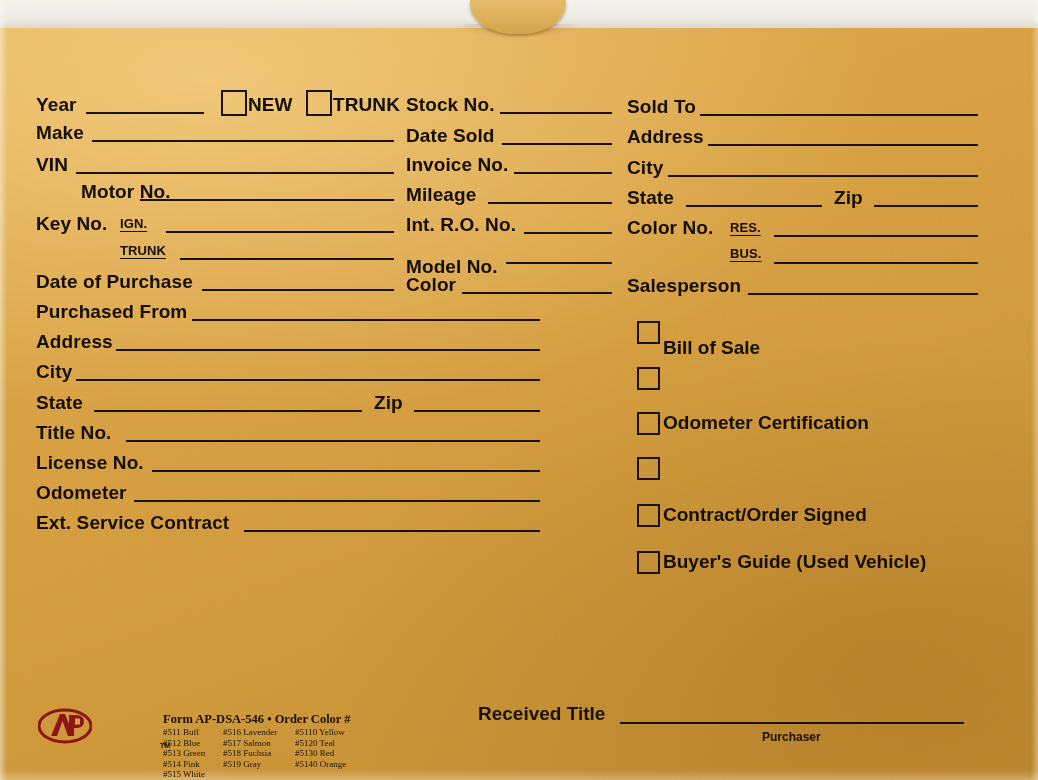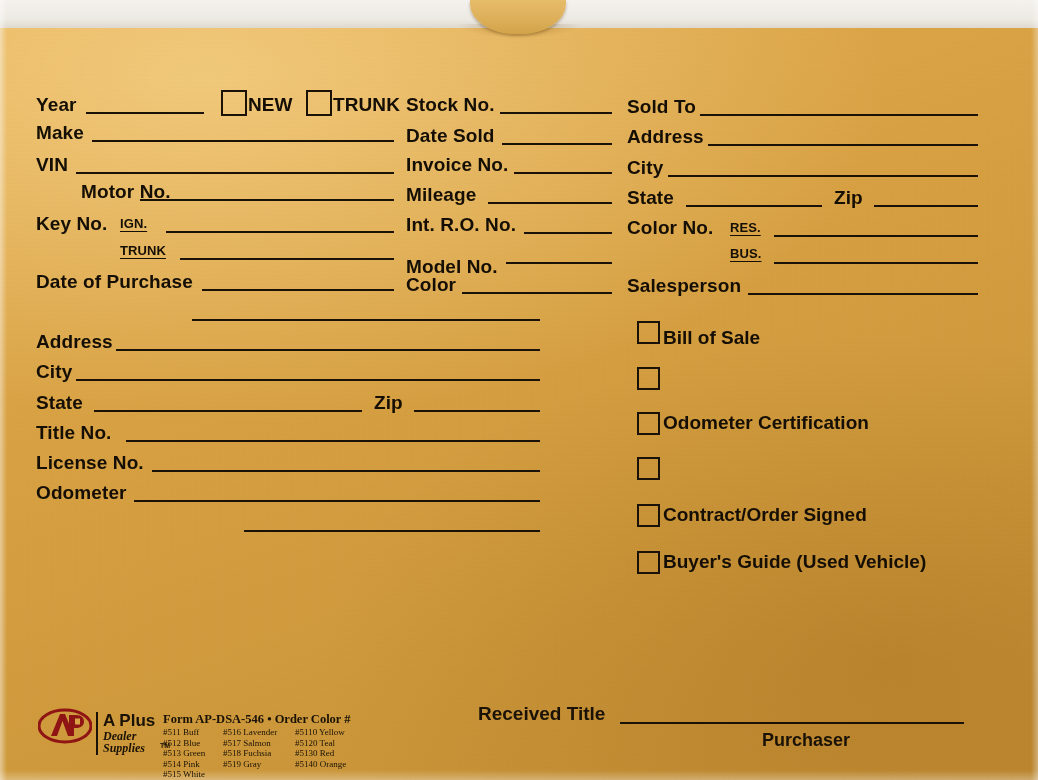--- a/index.html
+++ b/index.html
@@ -175,21 +175,21 @@
     left: 478px;
     top: 703px;
     font-weight: bold;
     font-size: 19px;
   }
   #purchaser {
     position: absolute;
     left: 762px;
     top: 730px;
     font-weight: bold;
-    font-size: 18px;
+    font-size: 12px;
   }
 </style>
 </head>
 <body>
 
 <div id="page">
   <div id="paper"></div>
   <div id="grain"></div>
   <div id="top-strip"></div>
   <div id="flap-shadow"></div>
@@ -216,20 +216,21 @@
 
   <div class="lbl" style="left:36px; top:213px;">Key No.</div>
   <div class="lbl sm" style="left:120px; top:216px;">IGN.</div>
   <div class="rule" style="left:166px; top:231px; width:228px;"></div>
   <div class="lbl sm" style="left:120px; top:243px;">TRUNK</div>
   <div class="rule" style="left:180px; top:258px; width:214px;"></div>
 
   <div class="lbl" style="left:36px; top:271px;">Date of Purchase</div>
   <div class="rule" style="left:202px; top:289px; width:192px;"></div>
 
+  <div class="lbl" style="left:36px; top:301px;">Purchased From</div>
   <div class="rule" style="left:192px; top:319px; width:348px;"></div>
 
   <div class="lbl" style="left:36px; top:331px;">Address</div>
   <div class="rule" style="left:116px; top:349px; width:424px;"></div>
 
   <div class="lbl" style="left:36px; top:361px;">City</div>
   <div class="rule" style="left:76px; top:379px; width:464px;"></div>
 
   <div class="lbl" style="left:36px; top:392px;">State</div>
   <div class="rule" style="left:94px; top:410px; width:268px;"></div>
@@ -238,20 +239,21 @@
 
   <div class="lbl" style="left:36px; top:422px;">Title No.</div>
   <div class="rule" style="left:126px; top:440px; width:414px;"></div>
 
   <div class="lbl" style="left:36px; top:452px;">License No.</div>
   <div class="rule" style="left:152px; top:470px; width:388px;"></div>
 
   <div class="lbl" style="left:36px; top:482px;">Odometer</div>
   <div class="rule" style="left:134px; top:500px; width:406px;"></div>
 
+  <div class="lbl" style="left:36px; top:512px;">Ext. Service Contract</div>
   <div class="rule" style="left:244px; top:530px; width:296px;"></div>
 
   <div class="lbl" style="left:406px; top:94px;">Stock No.</div>
   <div class="rule" style="left:500px; top:112px; width:112px;"></div>
 
   <div class="lbl" style="left:406px; top:125px;">Date Sold</div>
   <div class="rule" style="left:502px; top:143px; width:110px;"></div>
 
   <div class="lbl" style="left:406px; top:154px;">Invoice No.</div>
   <div class="rule" style="left:514px; top:172px; width:98px;"></div>
@@ -285,21 +287,21 @@
   <div class="lbl" style="left:627px; top:217px;">Color No.</div>
   <div class="lbl sm" style="left:730px; top:220px;">RES.</div>
   <div class="rule" style="left:774px; top:235px; width:204px;"></div>
   <div class="lbl sm" style="left:730px; top:246px;">BUS.</div>
   <div class="rule" style="left:774px; top:262px; width:204px;"></div>
 
   <div class="lbl" style="left:627px; top:275px;">Salesperson</div>
   <div class="rule" style="left:748px; top:293px; width:230px;"></div>
 
   <div class="cb" style="left:637px; top:321px;"></div>
-  <div class="cbl" style="left:663px; top:327px;">Bill of Sale</div>
+  <div class="cbl" style="left:663px; top:337px;">Bill of Sale</div>
 
   <div class="cb" style="left:637px; top:367px;"></div>
 
   <div class="cb" style="left:637px; top:412px;"></div>
   <div class="cbl" style="left:663px; top:412px;">Odometer Certification</div>
 
   <div class="cb" style="left:637px; top:457px;"></div>
 
   <div class="cb" style="left:637px; top:504px;"></div>
   <div class="cbl" style="left:663px; top:504px;">Contract/Order Signed</div>
@@ -307,24 +309,20 @@
   <div class="cb" style="left:637px; top:551px;"></div>
   <div class="cbl" style="left:663px; top:551px;">Buyer's Guide (Used Vehicle)</div>
 
   <div id="logo">
     <svg width="54" height="40" viewBox="0 0 54 40" xmlns="http://www.w3.org/2000/svg">
       <ellipse cx="27" cy="20" rx="26" ry="16" fill="none" stroke="#8f1414" stroke-width="3"></ellipse>
       <path d="M13 30 L22 8 L27 8 L36 30 L30 30 L24.5 15 L19 30 Z" fill="#8f1414"></path>
       <path d="M31 30 L31 9 L38 9 C44 9 46 12 46 15.5 C46 19.5 43 22 38 22 L36 22 L36 30 Z" fill="#8f1414"></path>
       <rect x="37" y="12.5" width="5" height="6" fill="#d9a244"></rect>
     </svg>
-  </div>
-  <div id="brand">
-    <div class="b1">A Plus</div>
-    <div class="b2">Dealer Supplies</div>
   </div>
   <div id="tm">TM</div>
 
   <div id="formline">Form AP-DSA-546 • Order Color #</div>
   <div id="colorgrid">
     <span>#511 Buff</span>
     <span>#516 Lavender</span>
     <span>#5110 Yellow</span>
     <span>#512 Blue</span>
     <span>#517 Salmon</span>

